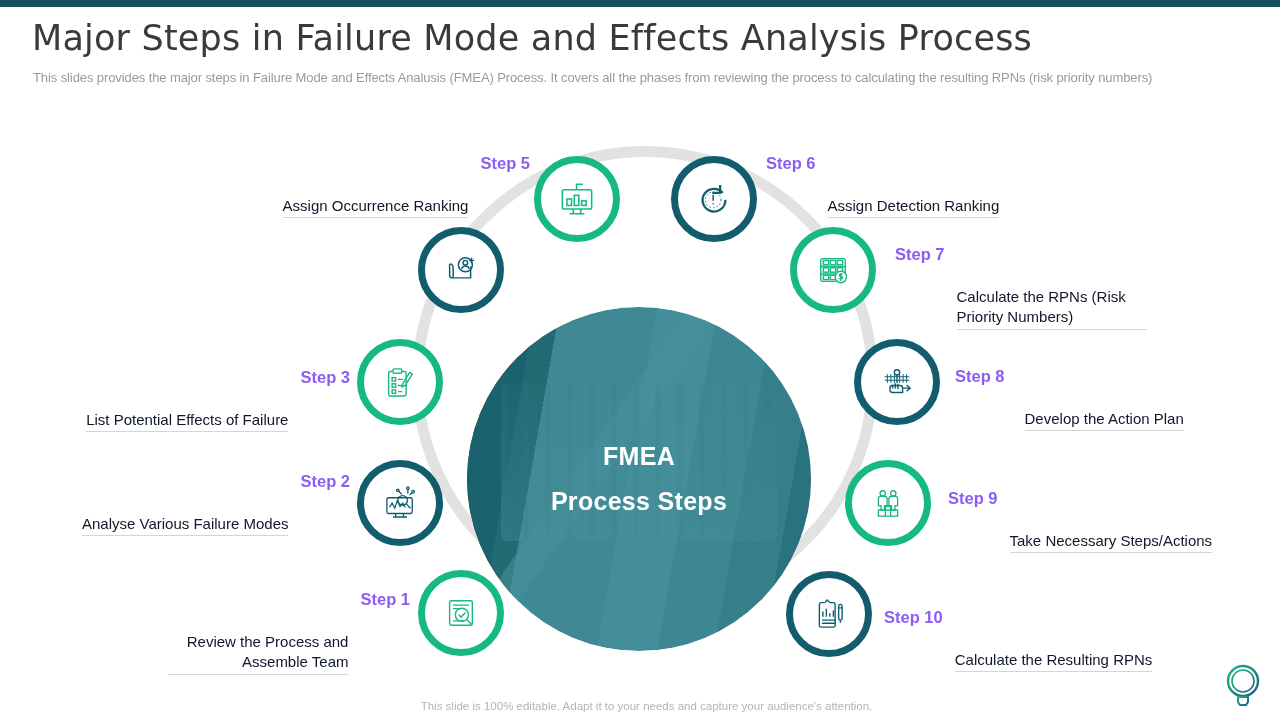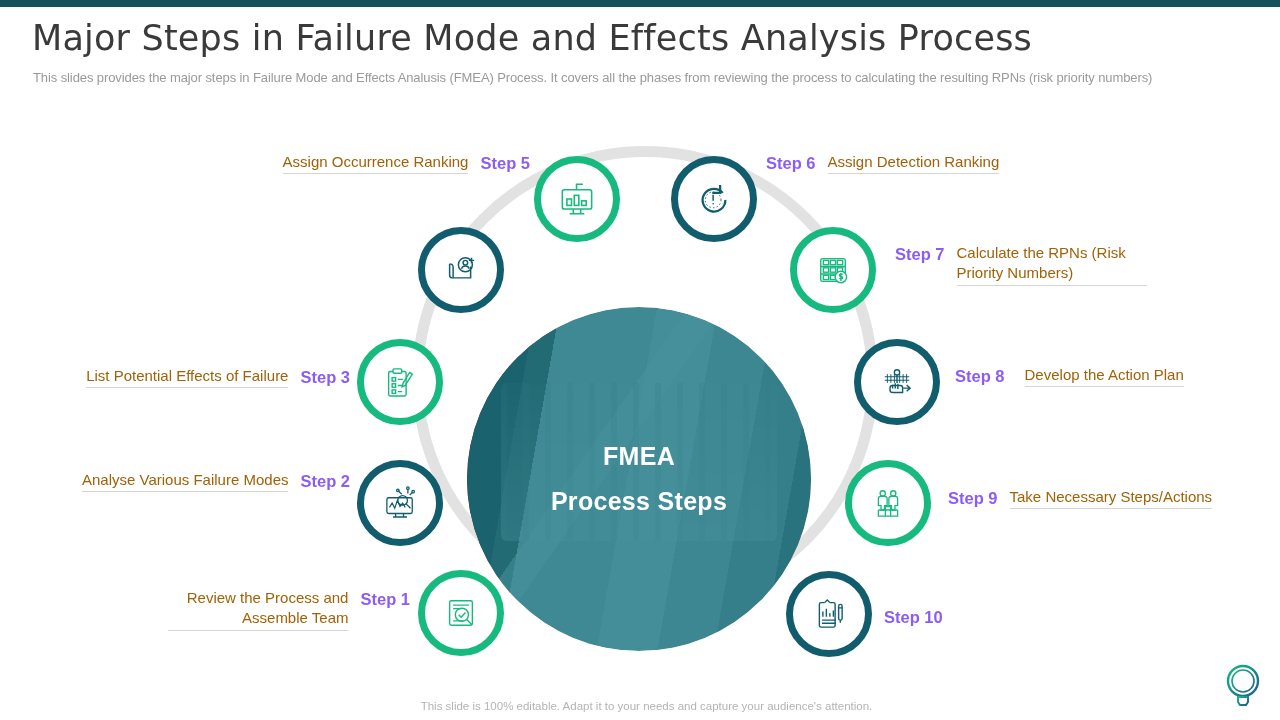--- a/index.html
+++ b/index.html
@@ -129,25 +129,26 @@
   .step-text.right-align { flex-direction: row; justify-content: flex-end; }
   .step-num {
     font-size: 16.5px;
     font-weight: bold;
     color: #8b5cf6;
     line-height: 1.35;
     white-space: nowrap;
   }
   .step-desc {
     font-size: 15px;
-    color: #a16207;
+    color: #0f172a;
     line-height: 1.35;
     border-bottom: 1px solid #d5d5d5;
     padding-bottom: 1px;
     white-space: nowrap;
+    margin-top: 44px;
   }
   .step-desc.wrap { white-space: normal; width: 190px; }
   .step-desc.two-line { text-align: right; white-space: normal; width: 180px; }
 
   
   .footer-note {
     position: absolute; left: 0; top: 700px;
     width: 1280px;
     text-align: center;
     font-size: 11.5px;
@@ -348,20 +349,21 @@
           <path d="M19 11l3-3 3 3"></path>
           <path d="M17 27v-6M21 27v-9M25 27v-4M29 27v-7"></path>
           <path d="M16 31h16M16 34.5h16"></path>
           <rect x="35" y="13" width="4" height="18" rx="2"></rect>
           <path d="M35 17h4M37 31v3"></path>
         </svg>
       </span>
     </div>
     <div class="step-text" style="left:884px; top:496px;text-align:center;">
       <span class="step-num">Step 10</span>
+      <span class="step-desc">Calculate the Resulting RPNs</span>
     </div>
 
   </div>
 
   <div class="footer-note">This slide is 100% editable. Adapt it to your needs and capture your audience's attention.</div>
 
   <span class="brand-logo">
     <svg width="46" height="52" viewBox="0 0 46 52" fill="none">
       <defs>
         <linearGradient id="lgrad" x1="0" y1="0" x2="1" y2="1">

